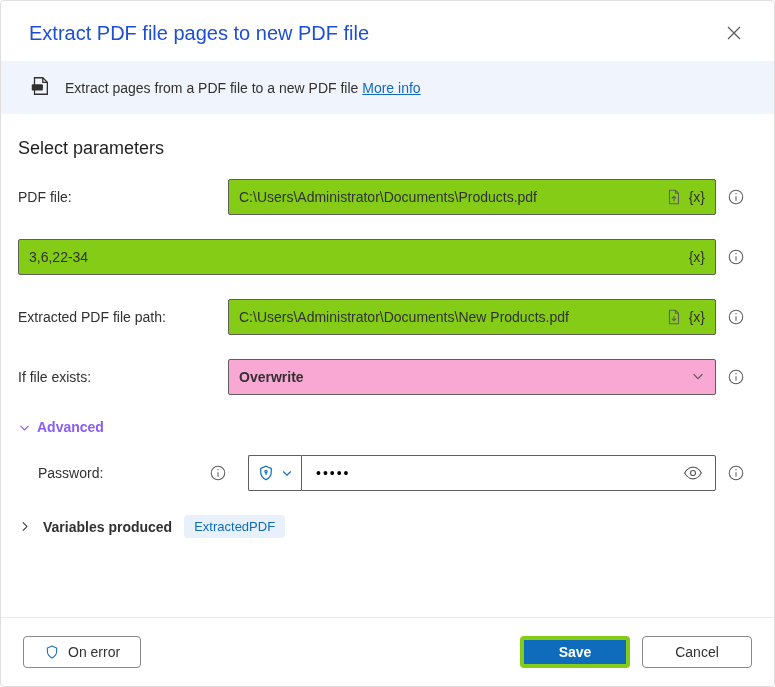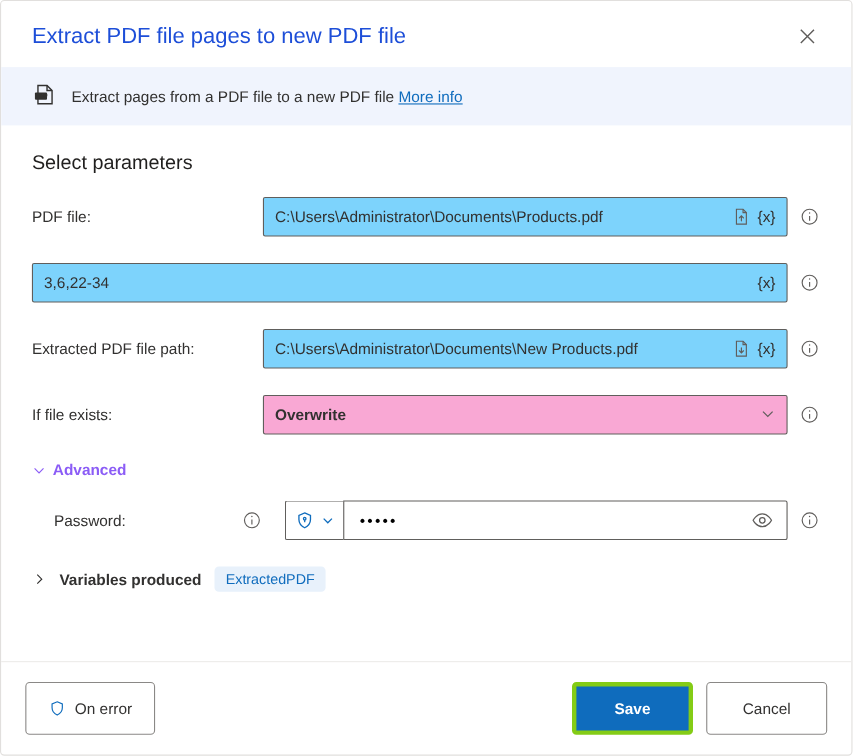--- a/index.html
+++ b/index.html
@@ -39,21 +39,21 @@
   background: #f0f4fd;
   padding: 14px 28px;
   display: flex;
   align-items: center;
   gap: 14px;
 }
 .info-banner .text { color: #323130; }
 .info-banner a { color: #0f6cbd; text-decoration: underline; cursor: pointer; }
 .content {
   flex: 1;
-  padding: 24px 28px 8px 28px;
+  padding: 24px 28px 8px 17px;
   overflow: auto;
 }
 .section-title {
   font-size: 18px;
   font-weight: 400;
   color: #201f1e;
   margin-bottom: 20px;
 }
 .form-row {
   display: flex;
@@ -73,21 +73,21 @@
   gap: 10px;
 }
 .input-box {
   flex: 1;
   height: 36px;
   border: 1px solid #605e5c;
   border-radius: 2px;
   display: flex;
   align-items: center;
   padding: 0 8px 0 10px;
-  background: #7dd3fc;
+  background: #84cc16;
   justify-content: flex-end;
 }
 .input-box input {
   flex: 1;
   border: none;
   outline: none;
   font-size: 14px;
   font-family: inherit;
   color: #323130;
   background: transparent;
@@ -195,21 +195,21 @@
 }
 .vars-row .lbl { font-weight: 600; }
 .footer {
   border-top: 1px solid #edebe9;
   padding: 18px 22px;
   display: flex;
   align-items: center;
   justify-content: space-between;
 }
 .btn {
-  height: 48px;
+  height: 32px;
   padding: 0 20px;
   border-radius: 4px;
   font-size: 14px;
   font-family: inherit;
   cursor: pointer;
   display: inline-flex;
   align-items: center;
   gap: 8px;
 }
 .btn-secondary {

